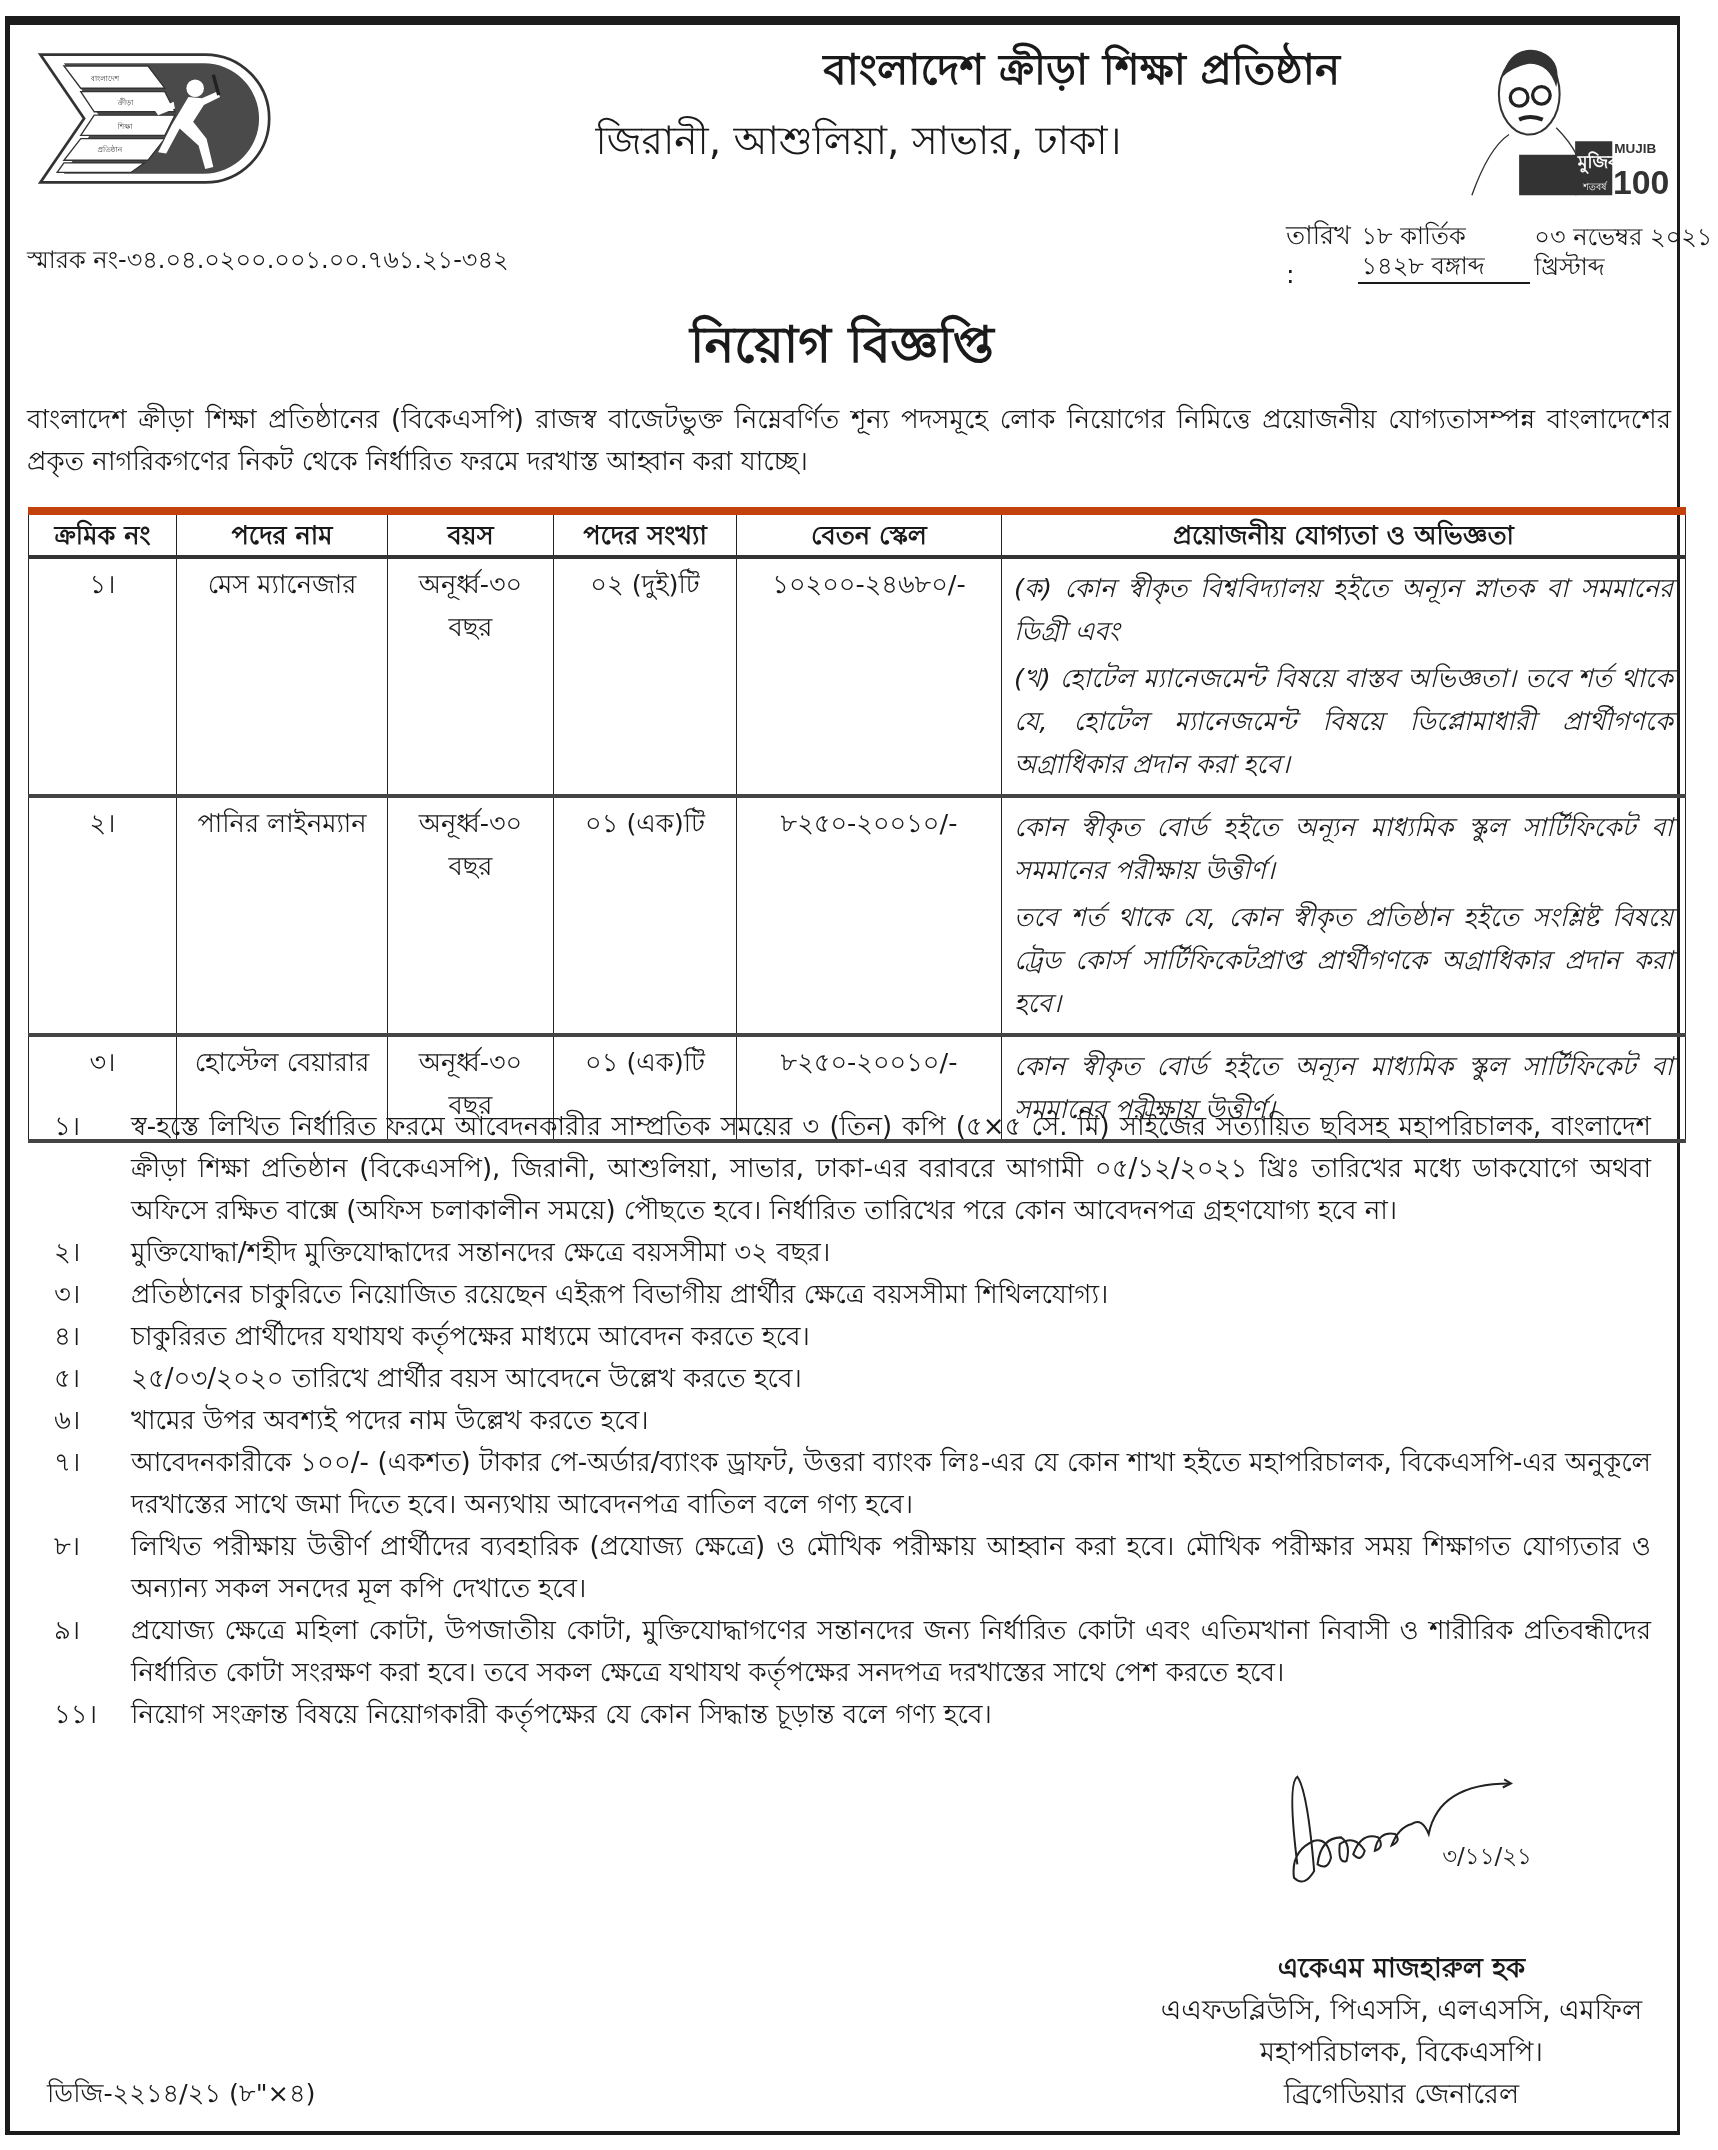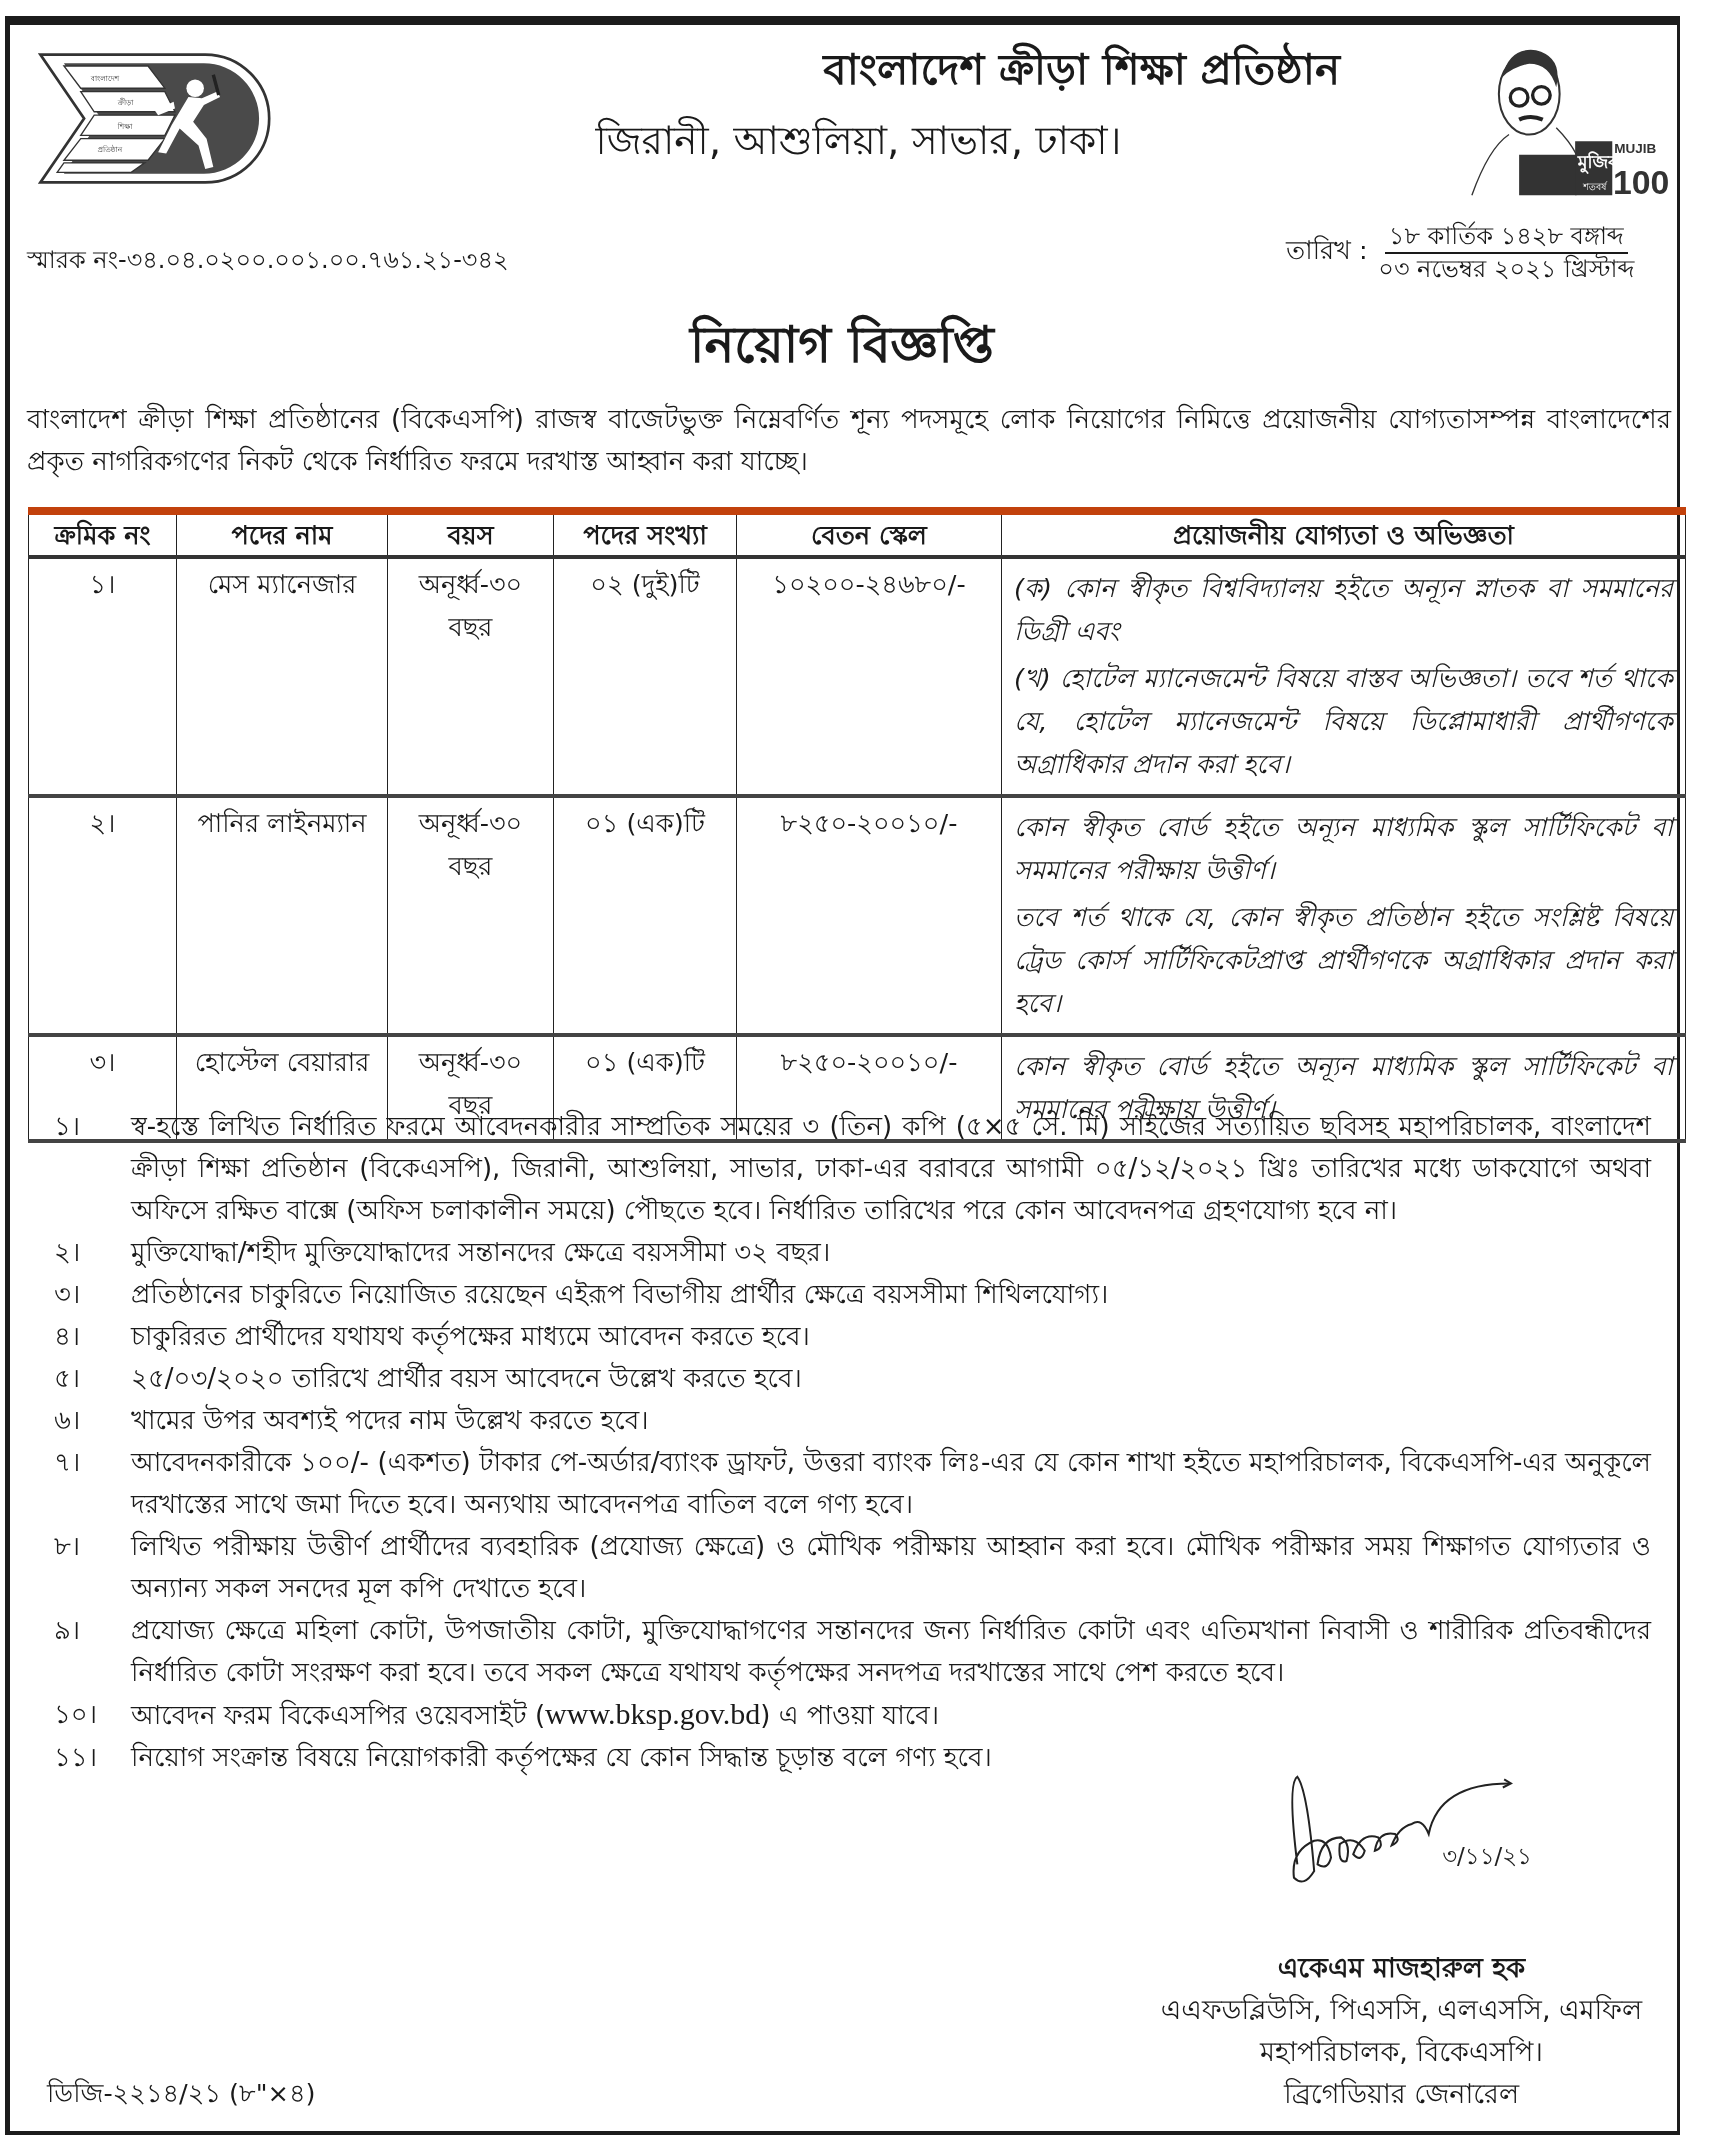--- a/index.html
+++ b/index.html
@@ -14,21 +14,21 @@
     box-sizing: content-box;
   }
   .abs { position: absolute; }
   .logo { left: 37px; top: 51px; width: 249px; height: 135px; }
   .title { left: 377px; top: 46px; width: 963px; text-align: right; font-size: 42px; font-weight: bold; line-height: 1.15; }
   .subtitle { left: 377px; top: 118px; width: 963px; text-align: center; font-size: 39px; line-height: 1.2; }
   .mujib { left: 1455px; top: 40px; width: 216px; height: 162px; }
   .memo { left: 27px; top: 241px; font-size: 24px; }
   .date-block { left: 1246px; top: 212px; height: 81px; display: flex; align-items: center; margin-left: 40px; }
   .date-label { font-size: 25.6px; margin-right: 6.7px; }
-  .date-frac { display: flex; flex-direction: column; align-items: center; }
+  .date-frac { display: flex; flex-direction: row; align-items: center; }
   .date-frac span { font-size: 24px; line-height: 1.25; padding: 0 4px; }
   .date-frac .top { border-bottom: 2.7px solid #1a1a1a; padding-bottom: 1.3px; }
   .notice-title { left: 0; top: 307px; width: 1684px; text-align: center; font-size: 50px; font-weight: bold; }
   .intro { left: 27px; top: 398px; width: 1644px; font-size: 26px; line-height: 42px; text-align: justify; text-align-last: left; }
   table.posts {
     position: absolute; left: 28px; top: 507px; width: 1657px;
     border-collapse: collapse; font-size: 25.6px; table-layout: fixed;
   }
   table.posts th, table.posts td {
     border: 1.3px solid #222; vertical-align: top; padding: 4px 8px;
@@ -201,24 +201,20 @@
   </div>
   <div class="cond">
     <span class="num">৮।</span>
     <span class="txt">লিখিত পরীক্ষায় উত্তীর্ণ প্রার্থীদের ব্যবহারিক (প্রযোজ্য ক্ষেত্রে) ও মৌখিক পরীক্ষায় আহ্বান করা হবে। মৌখিক পরীক্ষার সময় শিক্ষাগত যোগ্যতার ও অন্যান্য সকল সনদের মূল কপি দেখাতে হবে।</span>
   </div>
   <div class="cond">
     <span class="num">৯।</span>
     <span class="txt">প্রযোজ্য ক্ষেত্রে মহিলা কোটা, উপজাতীয় কোটা, মুক্তিযোদ্ধাগণের সন্তানদের জন্য নির্ধারিত কোটা এবং এতিমখানা নিবাসী ও শারীরিক প্রতিবন্ধীদের নির্ধারিত কোটা সংরক্ষণ করা হবে। তবে সকল ক্ষেত্রে যথাযথ কর্তৃপক্ষের সনদপত্র দরখাস্তের সাথে পেশ করতে হবে।</span>
   </div>
   <div class="cond">
-    <span class="num">১০।</span>
-    <span class="txt"><span>আবেদন ফরম বিকেএসপির ওয়েবসাইট (</span><span class="url">www.bksp.gov.bd</span><span>) এ পাওয়া যাবে।</span></span>
-  </div>
-  <div class="cond">
     <span class="num">১১।</span>
     <span class="txt">নিয়োগ সংক্রান্ত বিষয়ে নিয়োগকারী কর্তৃপক্ষের যে কোন সিদ্ধান্ত চূড়ান্ত বলে গণ্য হবে।</span>
   </div>
 </div>
 
 <div class="abs signature">
   <svg width="283" height="128" viewBox="0 0 420 190">
     <path d="M45 140 Q30 20 45 10 Q60 30 70 150 Q55 175 40 160 Q35 120 70 105 Q90 100 95 130 Q90 150 75 140 Q80 100 110 100 Q125 110 118 135 Q105 140 108 110 Q130 95 145 120 Q140 138 128 125 Q140 92 165 100 Q175 115 160 120 Q165 90 190 95 Q200 105 185 112 Q195 85 215 80 Q230 70 240 95 Q255 20 360 20" fill="none" stroke="#222" stroke-width="3"></path>
     <path d="M352 14 L362 20 L350 26" fill="none" stroke="#222" stroke-width="3"></path>
     <text x="260" y="140" font-size="34" fill="#222" font-family="DejaVu Sans, sans-serif">৩/১১/২১</text>

